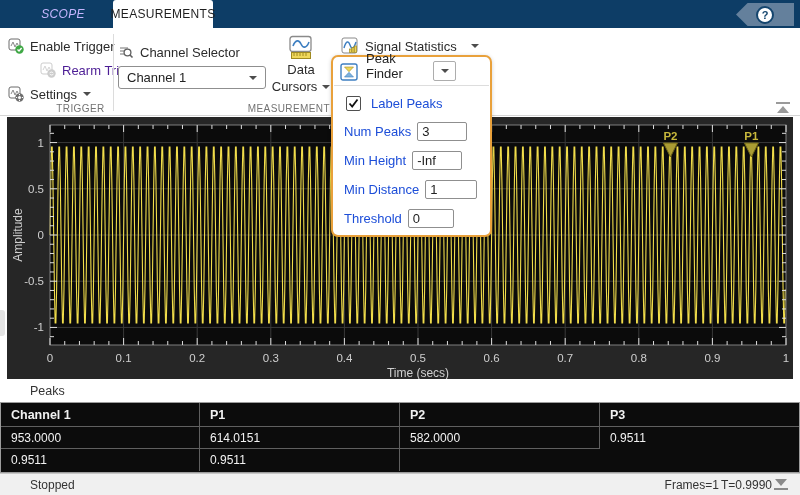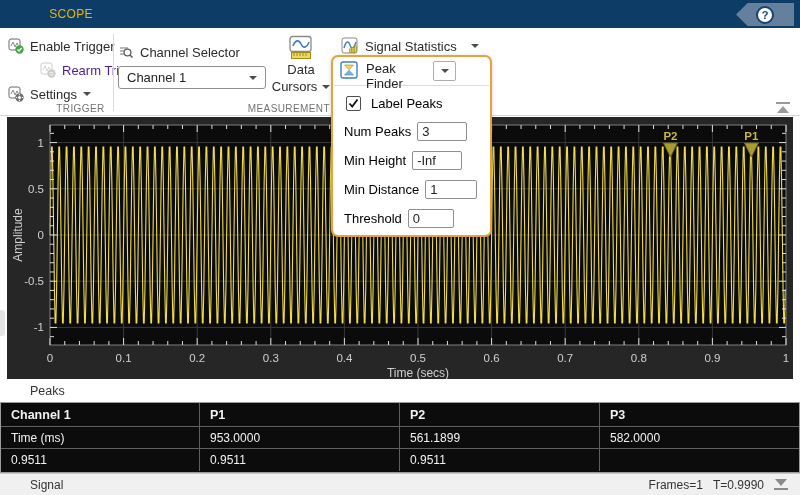--- a/index.html
+++ b/index.html
@@ -4,21 +4,21 @@
 <style>
   * { margin:0; padding:0; box-sizing:border-box; }
   html,body { width:800px; height:495px; overflow:hidden; background:#fff;
     font-family:"Liberation Sans", sans-serif; }
   .app { position:relative; width:800px; height:495px; background:#ffffff; }
 
   
   .tabbar { position:absolute; left:0; top:0; width:800px; height:28px; background:#0D3D66; }
   .tab { position:absolute; top:0; height:28px; display:flex; align-items:center; justify-content:center;
     font-size:12px; letter-spacing:.3px; cursor:default; }
-  .tab.scope { left:28px; width:86px; color:#eab308; }
+  .tab.scope { left:20px; width:86px; color:#c4b5fd;font-style:italic; }
   .tab.meas  { left:113px; width:100px; background:#fff; color:#1f1f1f; border-radius:3px 3px 0 0; }
   .help-tag { position:absolute; right:6px; top:3px; width:58px; height:23px; background:#64809C;
     clip-path:polygon(0 50%, 20% 0, 100% 0, 100% 100%, 20% 100%);
     display:flex; align-items:center; justify-content:center; }
   .help-circle { width:18px; height:18px; border-radius:50%; background:#fff; border:2px solid #14456E;
     color:#14456E; font-size:11px; font-weight:bold; display:flex; align-items:center; justify-content:center; }
 
   
   .toolstrip { position:absolute; left:0; top:28px; width:800px; height:88px; background:#ffffff;
     border-bottom:1px solid #D5D5D5; }
@@ -42,30 +42,30 @@
 
   
   .icon16 { width:16px; height:16px; flex:0 0 16px; position:relative; }
   .icon16 svg, .icon26 svg, .icon18 svg { display:block; }
   .icon26 { width:26px; height:26px; }
   .icon18 { width:18px; height:18px; }
 
   
   .pf-panel { position:absolute; left:331px; top:55px; width:161px; height:182px; background:#fff;
     border:2px solid #E9A13B; border-radius:7px; z-index:20; box-shadow:0 1px 4px rgba(0,0,0,.18); }
-  .pf-header { display:flex; align-items:flex-start; padding:4px 6px 4px 7px; height:28px; }
+  .pf-header { display:flex; align-items:flex-end; padding:4px 6px 4px 7px; height:28px; }
   .pf-header .title { font-size:13px; color:#222; margin-left:8px; flex:1; }
   .pf-caret-btn { width:23px; height:20px; border:1px solid #ADADAD; border-radius:2px; background:#fff;
     display:flex; align-items:center; justify-content:center; }
   .pf-div { height:1px; background:#DDDDDD; margin:0 1px; }
   .pf-body { padding:8px 10px 0 11px; }
   .pf-check-row { display:flex; align-items:center; gap:10px; margin:2px 0 11px 2px; }
   .checkbox { width:15px; height:15px; border:1.5px solid #4f4f4f; border-radius:2px; background:#fff;
     display:flex; align-items:center; justify-content:center; }
-  .pf-label { font-size:13px; color:#000000; }
+  .pf-label { font-size:13px; color:#1d4ed8; }
   .pf-field { display:flex; align-items:center; margin-bottom:10px; }
   .pf-field input { margin-left:6px; height:19px; border:1px solid #8f8f8f; border-radius:2px;
     font-size:13px; font-family:"Liberation Sans",sans-serif; color:#222; padding:0 4px; }
 
   
   .plot-region { position:absolute; left:7px; top:117px; width:786px; height:262px; background:#262626; }
   .splitter-notch { position:absolute; left:0; top:310px; width:5px; height:26px; background:#E4E4E4;
     border-radius:0 3px 3px 0; }
 
   
@@ -78,33 +78,34 @@
   .peaks-table .cell { border-right:1px solid #606060; border-bottom:1px solid #606060;
     color:#F2F2F2; font-size:12px; display:flex; align-items:center; padding-left:10px; }
   .peaks-table .cell:nth-child(4n) { border-right:none; }
   .peaks-table .cell.hd { font-weight:bold; font-size:12.5px; }
   .peaks-table .cell.last { border-bottom:none; }
 
   
   .statusbar { position:absolute; left:0; top:473px; width:800px; height:22px; background:#F0F0F0;
     border-top:1px solid #C6C6C6; display:flex; align-items:center; font-size:12px; color:#333; }
   .statusbar .left { margin-left:30px; }
-  .statusbar .right { margin-left:auto; display:flex; align-items:center; gap:10px; margin-right:12px; }
+  .statusbar .right { margin-left:auto; display:flex; align-items:center; gap:2px; margin-right:12px; }
   .expand-btn { display:flex; flex-direction:column; align-items:center; gap:2px; }
   .expand-btn .tri-dn { width:0; height:0; border-left:6px solid transparent; border-right:6px solid transparent;
     border-top:7px solid #8a8a8a; }
   .expand-btn .bar { width:14px; height:2px; background:#8a8a8a; }
 </style>
 </head>
 <body>
 
 <div class="app">
 
   <div class="tabbar">
     <div class="tab scope">SCOPE</div>
+    <div class="tab meas">MEASUREMENTS</div>
     <div class="help-tag">
       <div class="help-circle">?</div>
     </div>
   </div>
 
   <div class="toolstrip">
 
     <div class="tbtn" style="left:8px; top:8px;">
       <span class="icon16">
         <svg width="16" height="16" viewBox="0 0 16 16">
@@ -457,31 +458,30 @@
   <div class="splitter-notch"></div>
 
   <div class="peaks-strip">
     <span>Peaks</span>
   </div>
   <div class="peaks-table" id="peaks-table">
       <div class="cell hd">Channel 1</div>
       <div class="cell hd">P1</div>
       <div class="cell hd">P2</div>
       <div class="cell hd">P3</div>
-      <div class="cell ">Time (ms)</div>
       <div class="cell ">953.0000</div>
-      <div class="cell ">561.1899</div>
+      <div class="cell ">614.0151</div>
       <div class="cell ">582.0000</div>
       <div class="cell last">0.9511</div>
       <div class="cell last">0.9511</div>
       <div class="cell last">0.9511</div>
     </div>
 
   <div class="statusbar">
-    <span class="left">Signal</span>
+    <span class="left">Stopped</span>
     <span class="right">
       <span>Frames=1</span>
       <span>T=0.9990</span>
       <span class="expand-btn">
         <span class="tri-dn"></span>
         <span class="bar"></span>
       </span>
     </span>
   </div>
 </div>

